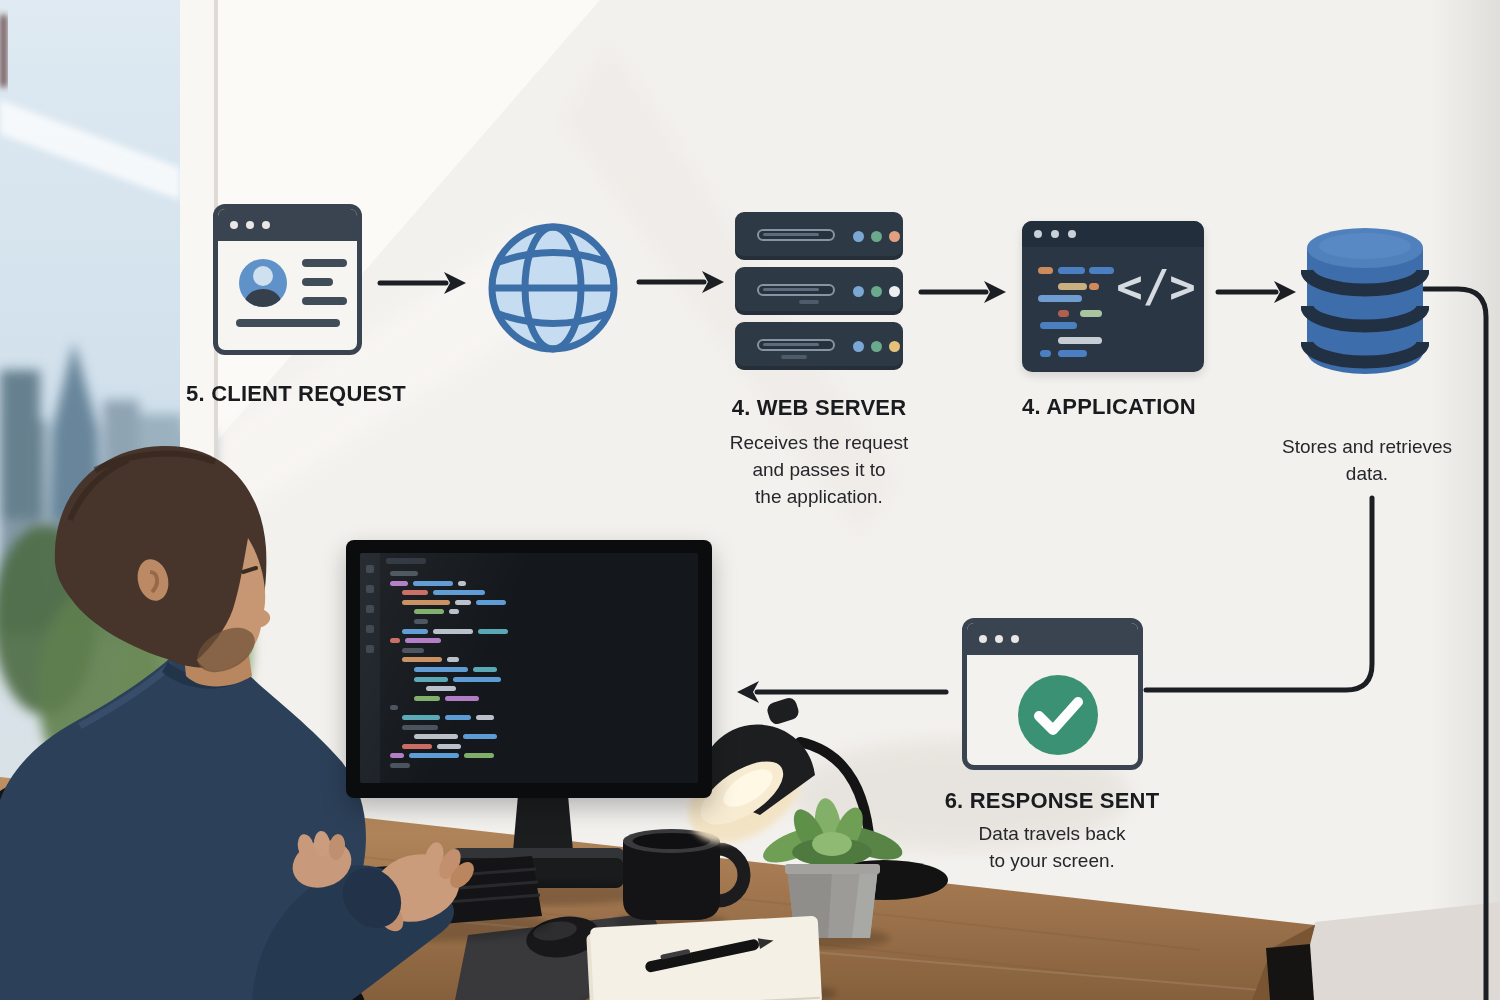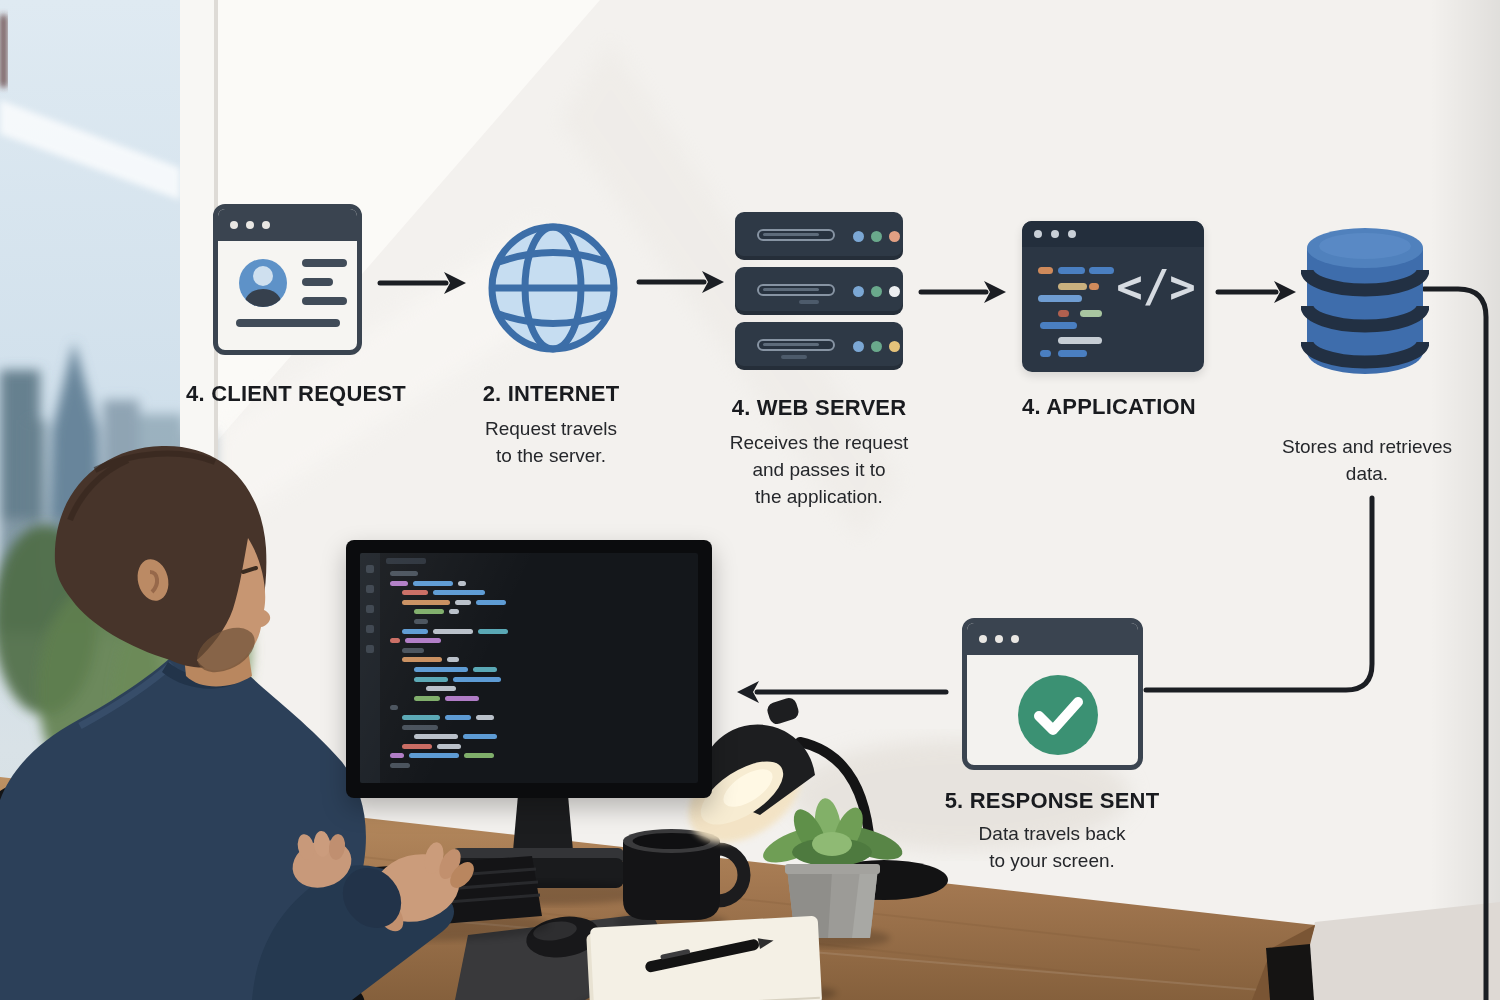--- a/index.html
+++ b/index.html
@@ -299,32 +299,29 @@
       <span class="win-dot" style="left:44px"></span>
       <div class="avatar">
         <div class="head"></div>
           <div class="shoulders"></div>
       </div>
       <div class="bar" style="left:84px;top:50px;width:45px"></div>
       <div class="bar" style="left:84px;top:69px;width:31px"></div>
       <div class="bar" style="left:84px;top:88px;width:45px"></div>
       <div class="bar" style="left:18px;top:110px;width:104px"></div>
     </div>
-    <div class="step-title" style="left:166px;top:381px;width:260px">4. CLIENT REQUEST</div>
+    <div class="step-title" style="left:166px;top:381px;width:260px">5. CLIENT REQUEST</div>
 
     <svg style="position:absolute;left:484px;top:219px" width="138" height="138" viewBox="0 0 138 138">
       <circle cx="69" cy="69" r="61" fill="#c6ddf1" stroke="#3c6ea8" stroke-width="7"></circle>
       <ellipse cx="69" cy="69" rx="28" ry="61" fill="none" stroke="#3c6ea8" stroke-width="7"></ellipse>
       <line x1="8" y1="69" x2="130" y2="69" stroke="#3c6ea8" stroke-width="7"></line>
       <path d="M15 43 Q69 24 123 43" fill="none" stroke="#3c6ea8" stroke-width="7"></path>
       <path d="M15 95 Q69 114 123 95" fill="none" stroke="#3c6ea8" stroke-width="7"></path>
     </svg>
-    <div class="step-title" style="left:433px;top:381px;width:236px">2. INTERNET</div>
-    <div class="step-desc" style="left:433px;top:415px;width:236px">Request travels
-to the server.</div>
 
     <div id="icon3">
       <div class="srv-unit" style="top:0">
         <div class="srv-slot">
             <i></i>
           </div>
           <div class="server-leds">
             <span style="left: 118px; background: rgb(123, 167, 212);"></span>
             <span style="left: 136px; background: rgb(106, 169, 140);"></span>
             <span style="left: 154px; background: rgb(226, 160, 131);"></span>
@@ -396,17 +393,17 @@
       <div class="win-bar"></div>
       <span class="win-dot" style="left:12px"></span>
       <span class="win-dot" style="left:28px"></span>
       <span class="win-dot" style="left:44px"></span>
       <div class="check-circle">
         <svg width="80" height="80" viewBox="0 0 80 80">
           <polyline points="21,41 35,55 60,27" fill="none" stroke="#ffffff" stroke-width="10" stroke-linecap="round" stroke-linejoin="round"></polyline>
         </svg>
       </div>
     </div>
-    <div class="step-title" style="left:932px;top:788px;width:240px">5. RESPONSE SENT</div>
+    <div class="step-title" style="left:932px;top:788px;width:240px">6. RESPONSE SENT</div>
     <div class="step-desc" style="left:932px;top:820px;width:240px">Data travels back
 to your screen.</div>
   </div>
 </div>
 
 </body></html>

